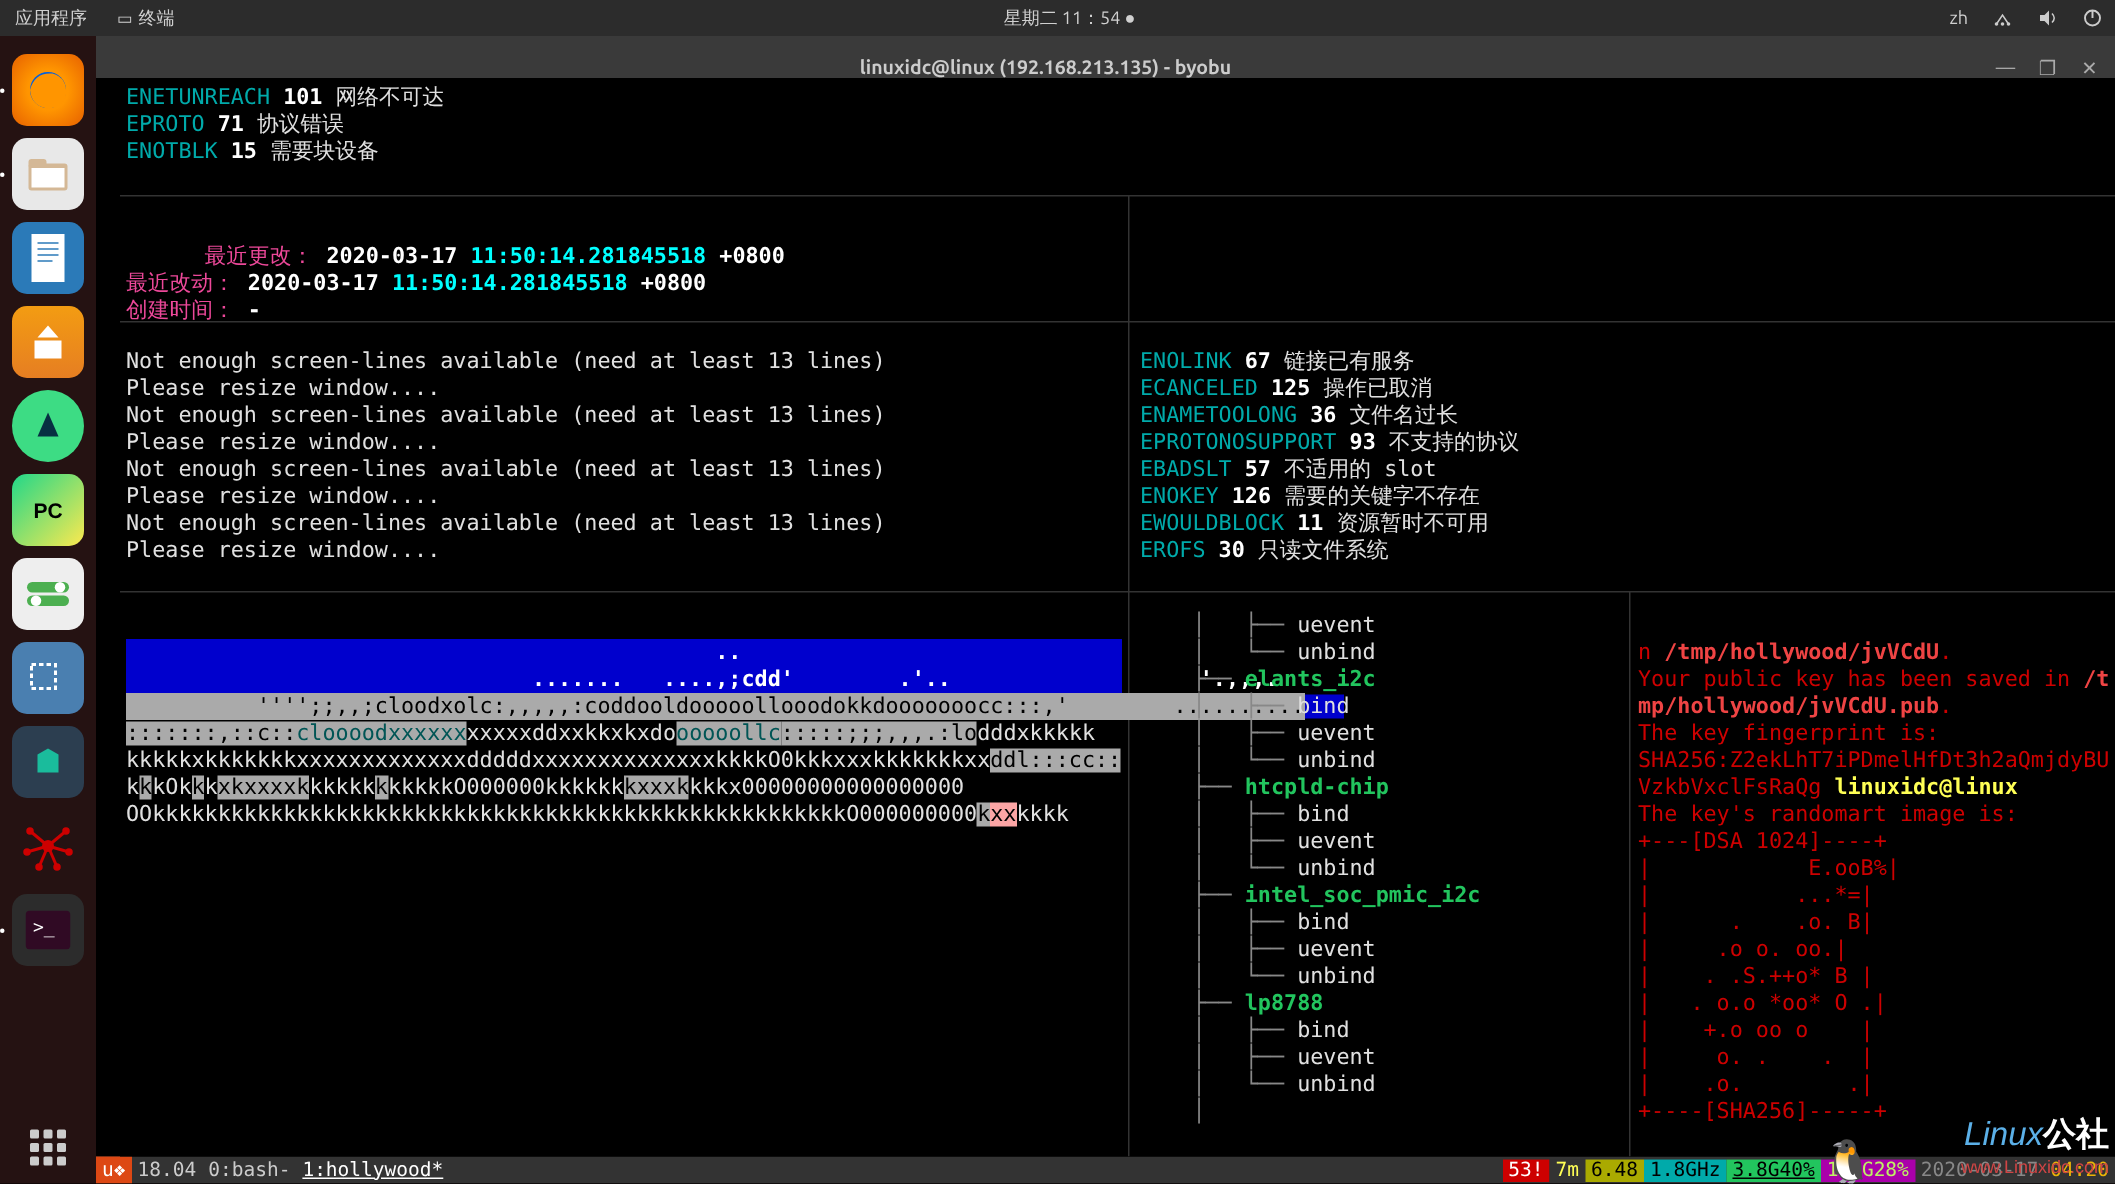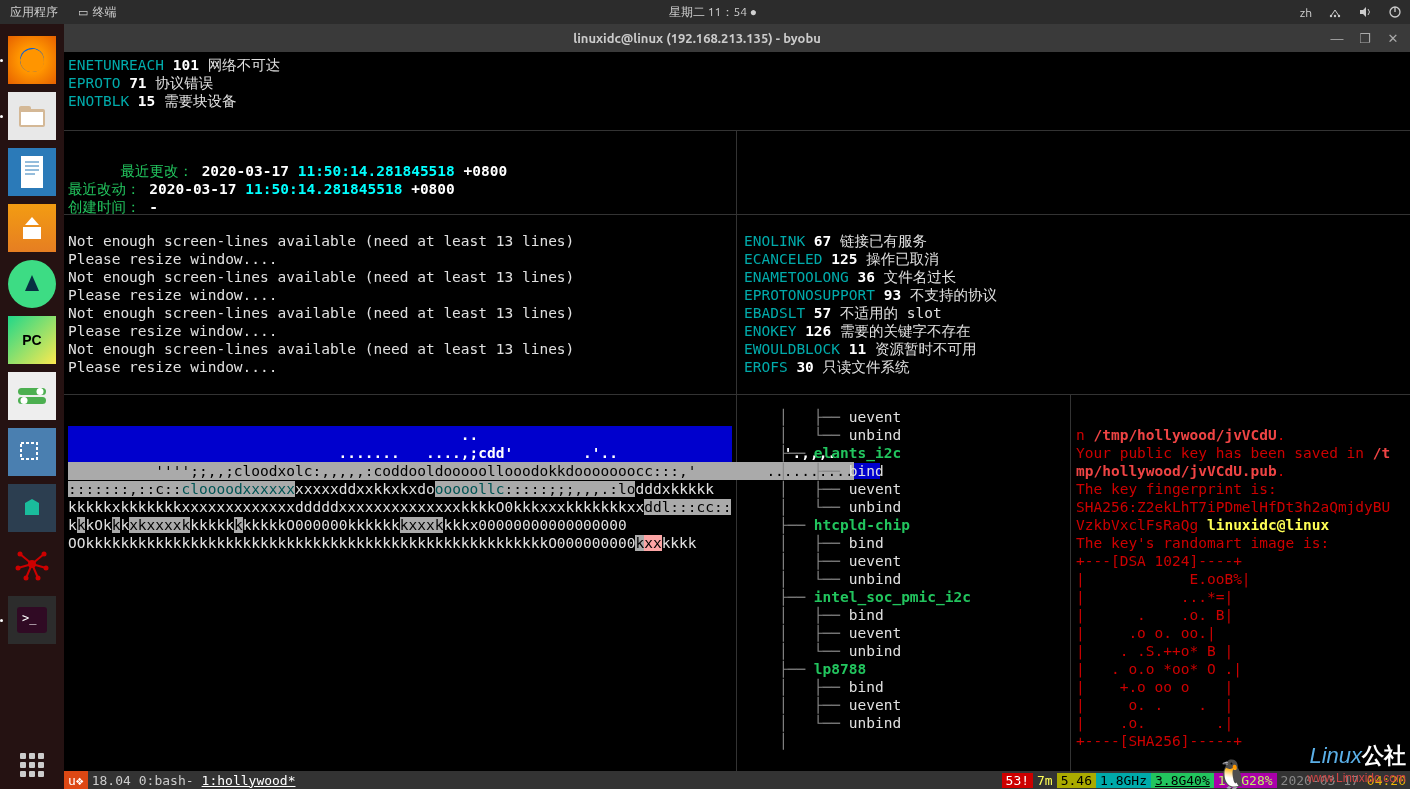--- a/index.html
+++ b/index.html
@@ -38,21 +38,21 @@
   background: rgba(40, 20, 20, 0.85);
   display: flex;
   flex-direction: column;
   align-items: center;
   padding-top: 8px;
 }
 .dock-item {
   width: 48px;
   height: 48px;
   margin: 4px 0;
-  border-radius: 0;
+  border-radius: 10px;
   display: flex;
   align-items: center;
   justify-content: center;
   position: relative;
 }
 .dock-item.active::before {
   content: '';
   position: absolute;
   left: -8px;
   width: 3px;
@@ -79,48 +79,49 @@
   bottom: 0;
   background: #000;
   display: flex;
   flex-direction: column;
 }
 .titlebar {
   height: 28px;
   background: #3a3a3a;
   color: #ccc;
   display: flex;
-  align-items: center;
+  align-items: flex-end;
   font-size: 13px;
   font-family: "Ubuntu", sans-serif;
 }
 .titlebar-title { flex: 1; text-align: center; font-weight: bold; }
 .win-controls { display: flex; gap: 14px; padding-right: 10px; }
 .win-btn { width: 14px; height: 14px; display: flex; align-items: center; justify-content: center; color: #aaa; }
 
 
 .term {
   flex: 1;
   background: #000;
   color: #c0c0c0;
   font-size: 14.5px;
   line-height: 18px;
   position: relative;
   overflow: hidden;
+  margin-left: 16px;
 }
 .pane {
   position: absolute;
   white-space: pre;
 }
 .divider-h { position: absolute; left: 0; right: 0; height: 1px; background: #333; }
 .divider-v { position: absolute; top: 0; bottom: 0; width: 1px; background: #333; }
 
 .c-cyan { color: #00aaaa; }
 .c-teal { color: #00ffff; font-weight: bold; }
-.c-yellow { color: #22c55e; }
+.c-yellow { color: #ec4899; }
 .c-white { color: #e0e0e0; }
 .c-whitebold { color: #fff; font-weight: bold; }
 .c-red { color: #cd0000; }
 .c-brightyellow { color: #ffff55; font-weight: bold; }
 .c-brightcyan { color: #ef4444; font-weight: bold; }
 .bg-gray { background: #aaaaaa; color: #000; }
 .bg-blue { background: #0000cd; }
 .bg-white { background: #fca5a5; color: #000; }
 .bg-gray-cyan { background: #aaaaaa; color: #005555; }
 
@@ -399,21 +400,21 @@
   </div>
 
   <div class="statusbar">
     <span class="sb-item sb-badge">u❖</span>
     <span class="sb-item">18.04</span>
     <span class="sb-item">0:bash-</span>
     <span class="sb-item sb-active">1:hollywood*</span>
     <div class="sb-right">
       <span class="sb-item sb-red">53!</span>
       <span class="sb-item sb-yellow-fg" style="background:#333">7m</span>
-      <span class="sb-item sb-yellow">5.46</span>
+      <span class="sb-item sb-yellow">6.48</span>
       <span class="sb-item sb-cyan">1.8GHz</span>
       <span class="sb-item sb-green">3.8G40%</span>
       <span class="sb-item sb-mag">118G28%</span>
       <span class="sb-item" style="color:#888">2020-03-17</span>
       <span class="sb-item" style="color:#eab308">04:20</span>
     </div>
   </div>
 </div>
 
 <div class="tux">🐧</div>

